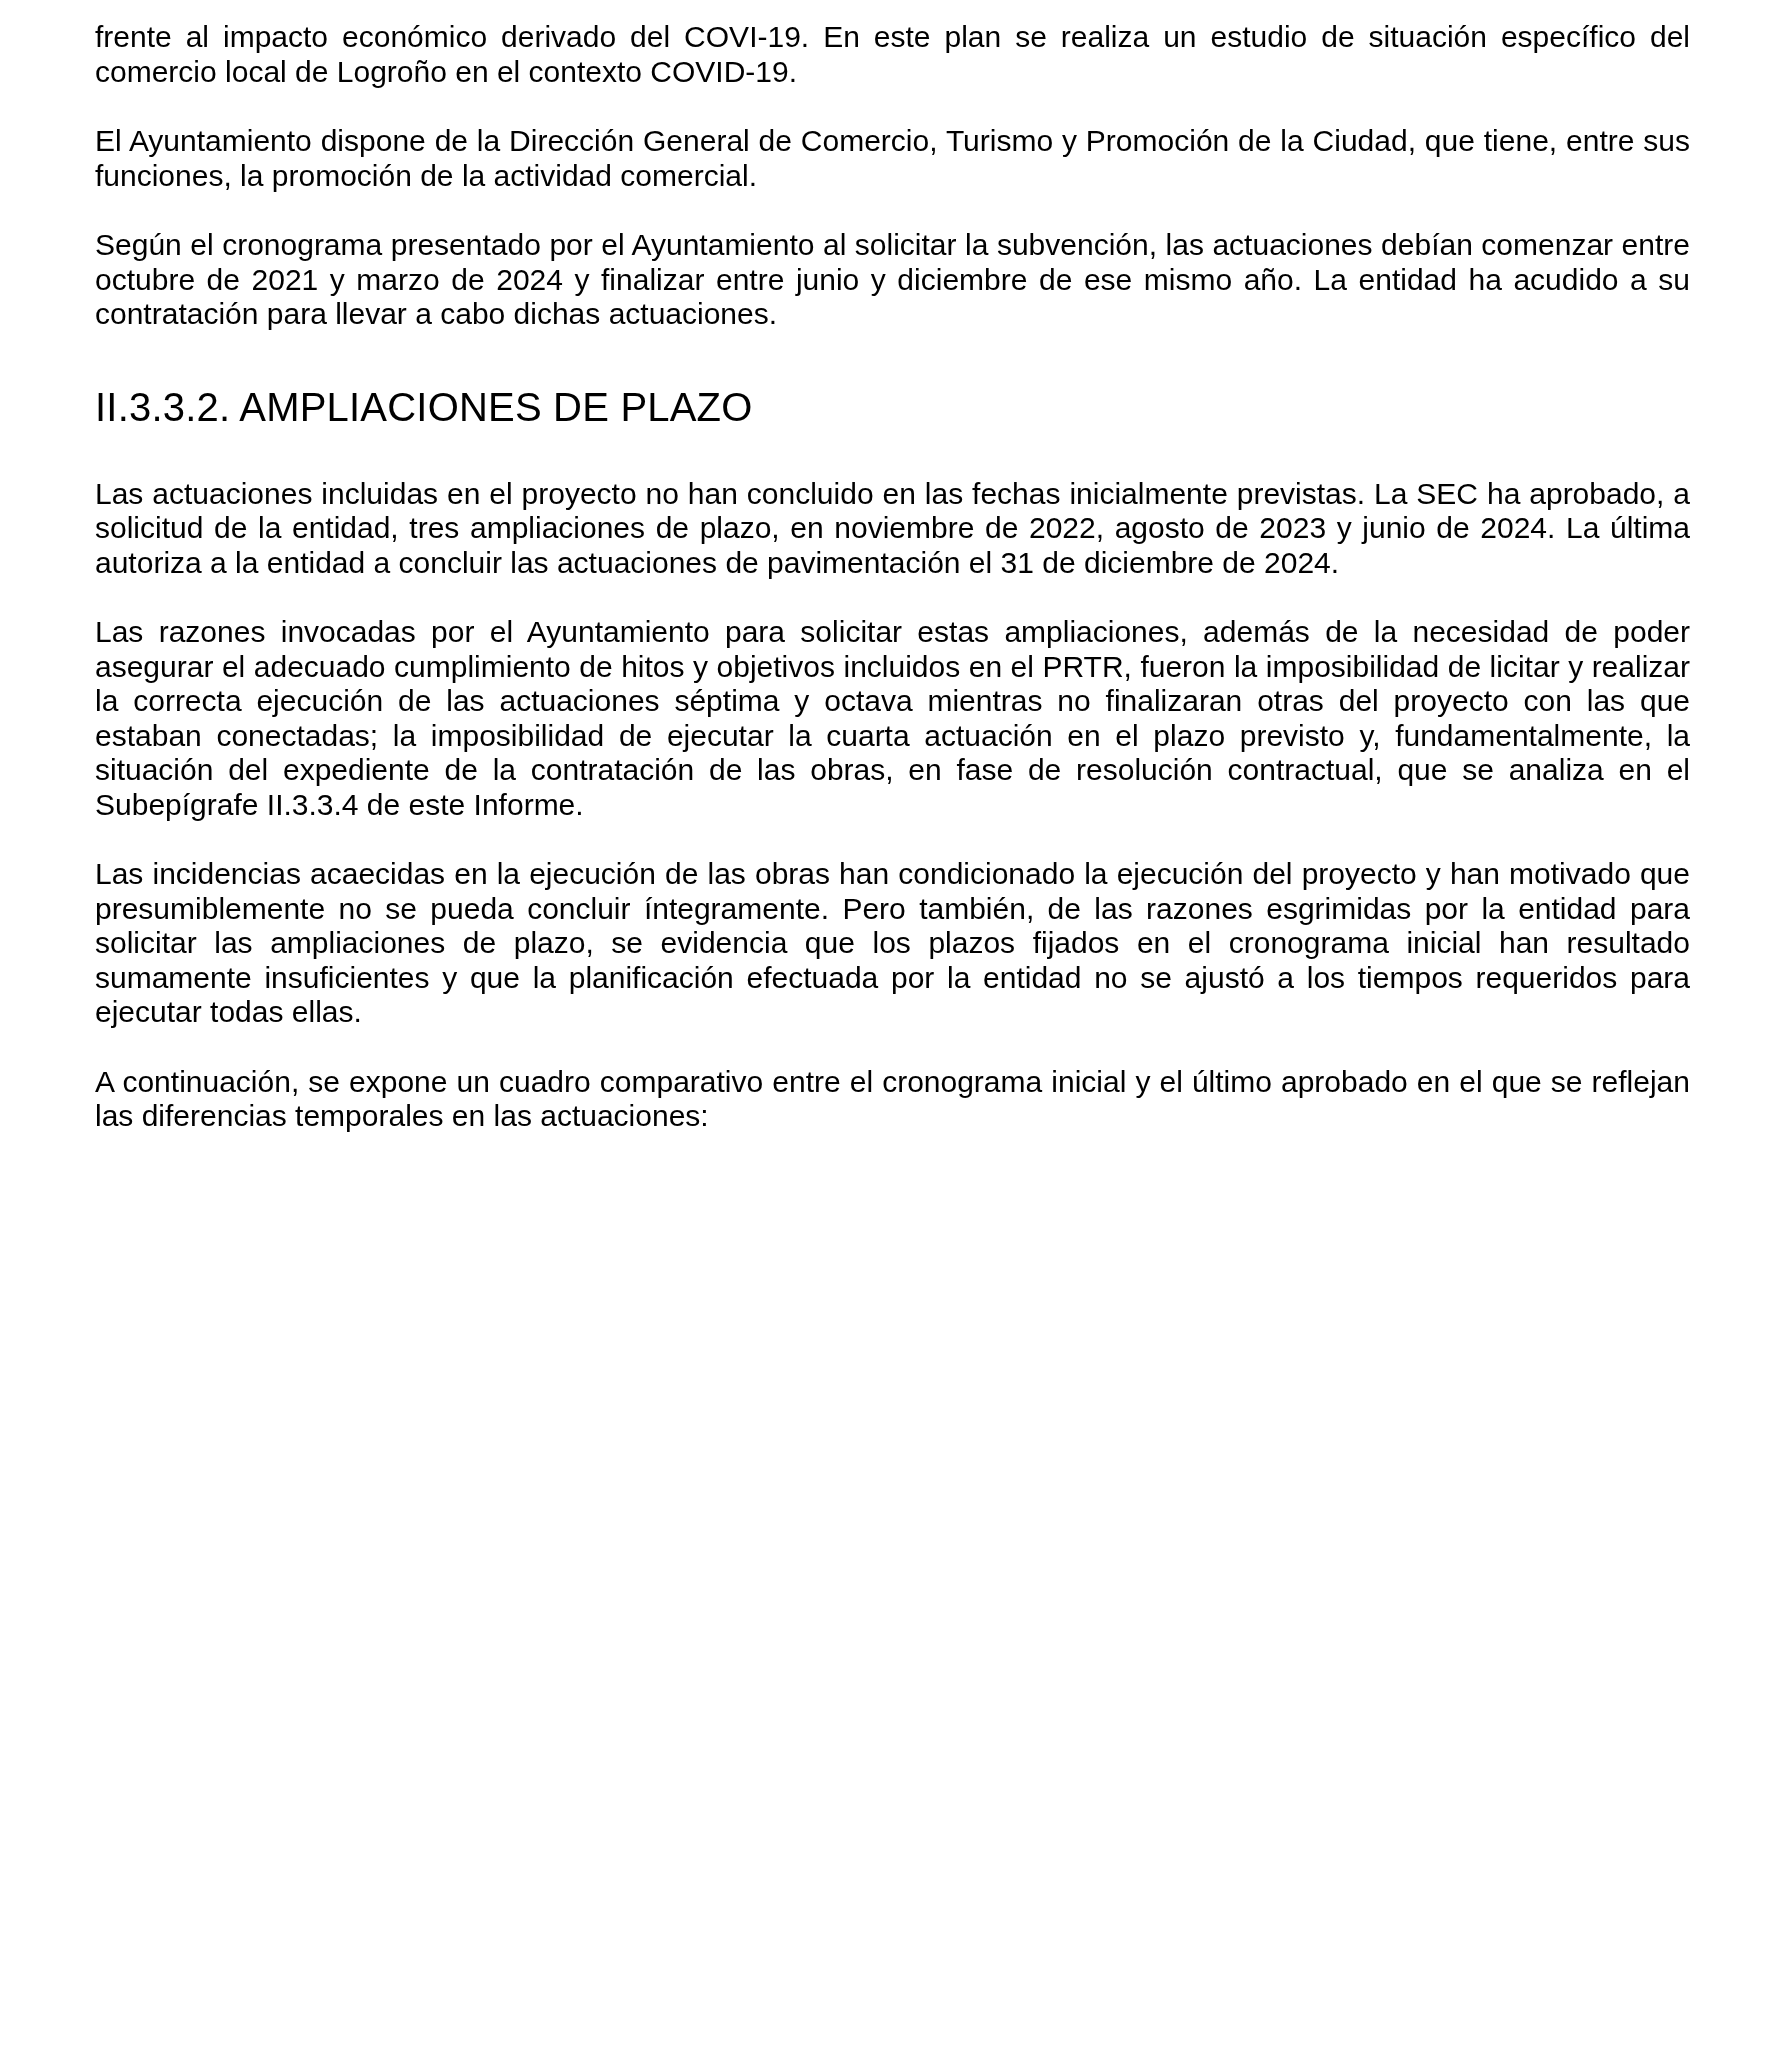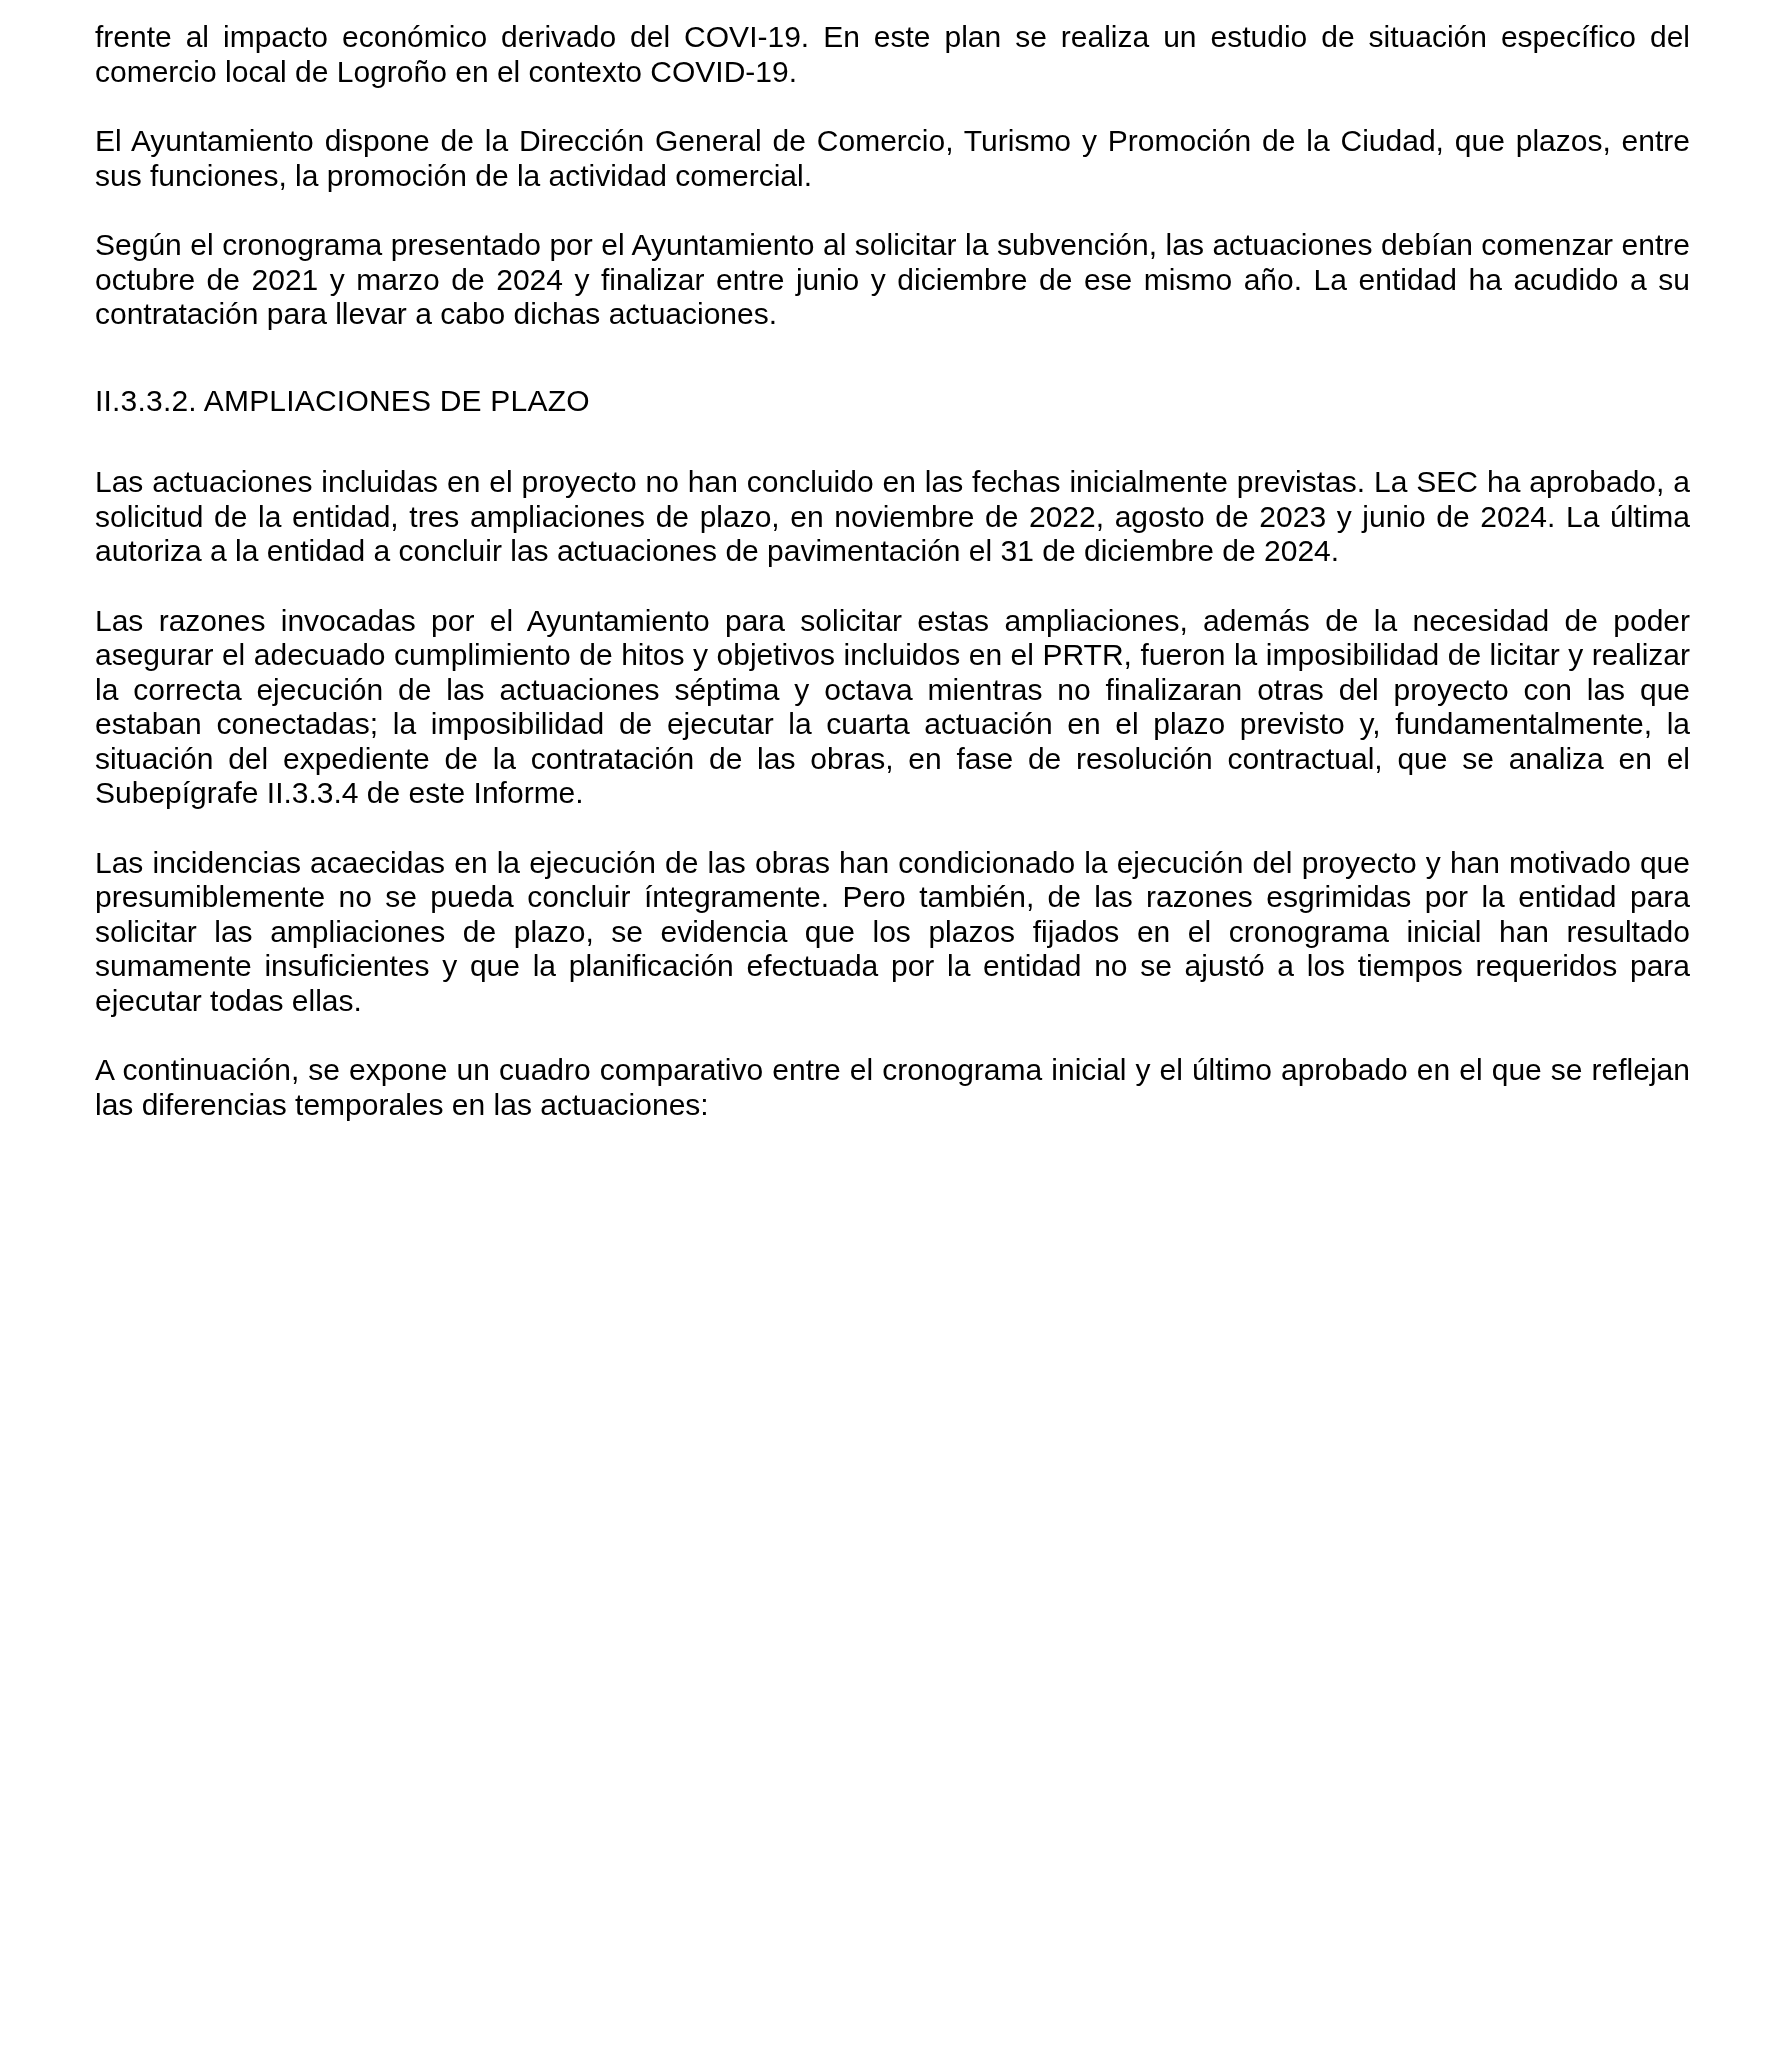--- a/index.html
+++ b/index.html
@@ -19,34 +19,34 @@
     font-size: 30px;
     line-height: 1.15;
     overflow: hidden;
   }
   .body-paragraph {
     margin: 0 0 35px 0;
     text-align: justify;
     text-justify: inter-word;
   }
   .section-heading {
-    font-size: 30px;
+    font-size: 40px;
     font-weight: normal;
     margin: 52px 0 47px 0;
     text-align: left;
     letter-spacing: 0.2px;
   }
 </style>
 </head>
 <body>
 
 <div class="page">
   <p class="body-paragraph">frente al impacto económico derivado del COVI-19. En este plan se realiza un estudio de situación específico del comercio local de Logroño en el contexto COVID-19.</p>
 
-  <p class="body-paragraph">El Ayuntamiento dispone de la Dirección General de Comercio, Turismo y Promoción de la Ciudad, que plazos, entre sus funciones, la promoción de la actividad comercial.</p>
+  <p class="body-paragraph">El Ayuntamiento dispone de la Dirección General de Comercio, Turismo y Promoción de la Ciudad, que tiene, entre sus funciones, la promoción de la actividad comercial.</p>
 
   <p class="body-paragraph">Según el cronograma presentado por el Ayuntamiento al solicitar la subvención, las actuaciones debían comenzar entre octubre de 2021 y marzo de 2024 y finalizar entre junio y diciembre de ese mismo año. La entidad ha acudido a su contratación para llevar a cabo dichas actuaciones.</p>
 
   <h2 class="section-heading">II.3.3.2. AMPLIACIONES DE PLAZO</h2>
 
   <p class="body-paragraph">Las actuaciones incluidas en el proyecto no han concluido en las fechas inicialmente previstas. La SEC ha aprobado, a solicitud de la entidad, tres ampliaciones de plazo, en noviembre de 2022, agosto de 2023 y junio de 2024. La última autoriza a la entidad a concluir las actuaciones de pavimentación el 31 de diciembre de 2024.</p>
 
   <p class="body-paragraph">Las razones invocadas por el Ayuntamiento para solicitar estas ampliaciones, además de la necesidad de poder asegurar el adecuado cumplimiento de hitos y objetivos incluidos en el PRTR, fueron la imposibilidad de licitar y realizar la correcta ejecución de las actuaciones séptima y octava mientras no finalizaran otras del proyecto con las que estaban conectadas; la imposibilidad de ejecutar la cuarta actuación en el plazo previsto y, fundamentalmente, la situación del expediente de la contratación de las obras, en fase de resolución contractual, que se analiza en el Subepígrafe II.3.3.4 de este Informe.</p>
 
   <p class="body-paragraph">Las incidencias acaecidas en la ejecución de las obras han condicionado la ejecución del proyecto y han motivado que presumiblemente no se pueda concluir íntegramente. Pero también, de las razones esgrimidas por la entidad para solicitar las ampliaciones de plazo, se evidencia que los plazos fijados en el cronograma inicial han resultado sumamente insuficientes y que la planificación efectuada por la entidad no se ajustó a los tiempos requeridos para ejecutar todas ellas.</p>

